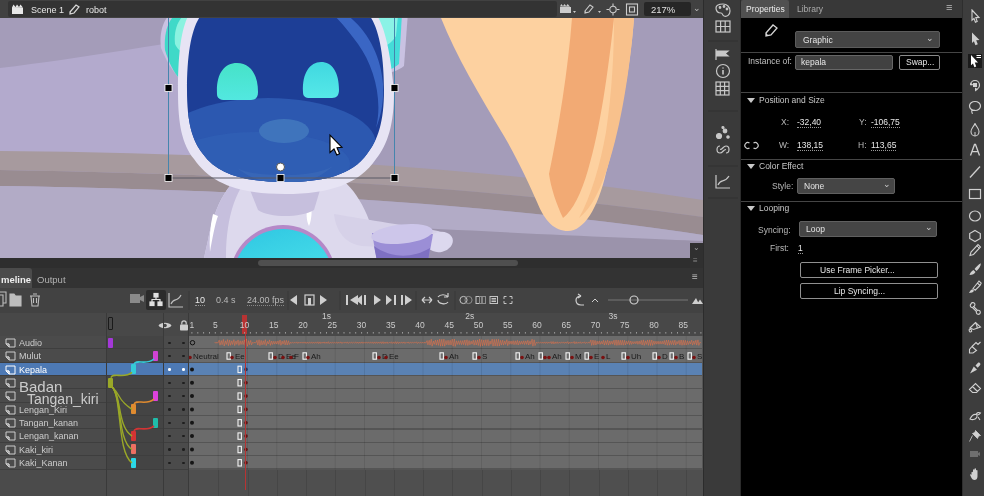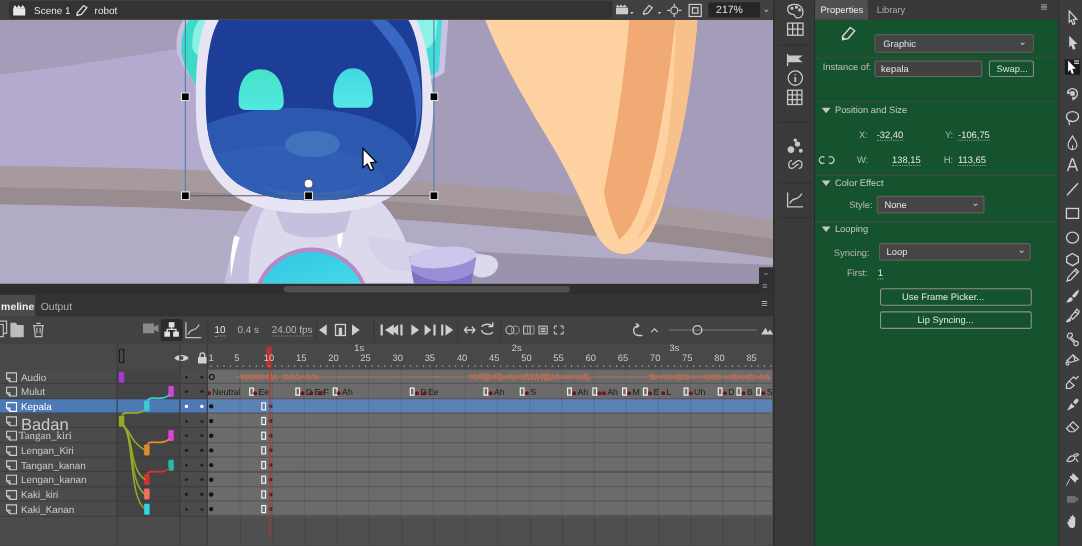--- a/index.html
+++ b/index.html
@@ -261,21 +261,21 @@
       <svg class="abs" style="left:5px;top:110.0px;" width="11" height="10" viewBox="0 0 11 10">
 <path d="M1,1 L10,1 L10,9 L4,9 L4,6 L1,6 Z M4,9 L1,6 L4,6 Z" fill="none" stroke="#cccccc" stroke-width="1"></path>
       </svg>
       <div class="txt" style="left:19px;top:110.0px;font-size:15px;color:#cccccc;">Badan</div>
       <div class="abs" style="left:168px;top:113.5px;width:2.5px;height:2.5px;border-radius:50%;background:#1e1e1e;"></div>
       <div class="abs" style="left:182px;top:113.5px;width:2.5px;height:2.5px;border-radius:50%;background:#1e1e1e;"></div>
       <div class="abs" style="left:0;top:133.8px;width:189px;height:1px;background:#3e3e3e;"></div>
       <svg class="abs" style="left:5px;top:123.4px;" width="11" height="10" viewBox="0 0 11 10">
 <path d="M1,1 L10,1 L10,9 L4,9 L4,6 L1,6 Z M4,9 L1,6 L4,6 Z" fill="none" stroke="#cccccc" stroke-width="1"></path>
       </svg>
-      <div class="txt" style="left:17px;top:123.4px;font-size:10px;color:#cccccc;font-family:Liberation Serif, serif;">Tangan_kiri</div>
+      <div class="txt" style="left:27px;top:123.4px;font-size:14px;color:#cccccc;">Tangan_kiri</div>
       <div class="abs" style="left:168px;top:126.9px;width:2.5px;height:2.5px;border-radius:50%;background:#1e1e1e;"></div>
       <div class="abs" style="left:182px;top:126.9px;width:2.5px;height:2.5px;border-radius:50%;background:#1e1e1e;"></div>
       <div class="abs" style="left:0;top:147.1px;width:189px;height:1px;background:#3e3e3e;"></div>
       <svg class="abs" style="left:5px;top:136.8px;" width="11" height="10" viewBox="0 0 11 10">
 <path d="M1,1 L10,1 L10,9 L4,9 L4,6 L1,6 Z M4,9 L1,6 L4,6 Z" fill="none" stroke="#cccccc" stroke-width="1"></path>
       </svg>
       <div class="txt" style="left:19px;top:136.8px;font-size:9px;color:#cccccc;">Lengan_Kiri</div>
       <div class="abs" style="left:168px;top:140.2px;width:2.5px;height:2.5px;border-radius:50%;background:#1e1e1e;"></div>
       <div class="abs" style="left:182px;top:140.2px;width:2.5px;height:2.5px;border-radius:50%;background:#1e1e1e;"></div>
       <div class="abs" style="left:0;top:160.4px;width:189px;height:1px;background:#3e3e3e;"></div>
@@ -507,21 +507,21 @@
             <path d="M1,1 L1,14 L15,14"></path>
             <path d="M3,11 C6,4 9,10 14,2"></path>
           </g>
 </g>
 <line x1="4" y1="41" x2="34" y2="41" stroke="#303030"></line>
 <line x1="4" y1="111" x2="34" y2="111" stroke="#303030"></line>
 <line x1="4" y1="166" x2="34" y2="166" stroke="#303030"></line>
 <line x1="4" y1="198" x2="34" y2="198" stroke="#303030"></line>
 </svg>
 </div>
-<div class="abs" style="left:741px;top:0;width:221px;height:496px;background:#14532d;font-size:8.5px;color:#cccccc;">
+<div class="abs" style="left:741px;top:0;width:221px;height:496px;background:#000000;font-size:8.5px;color:#cccccc;">
 <div class="abs" style="left:0;top:0;width:221px;height:18px;background:#383838;"></div>
 <div class="abs" style="left:0;top:0;width:48px;height:18px;background:#505050;border-radius:2px 2px 0 0;"></div>
 <div class="txt" style="left:5px;top:4px;font-size:8.5px;color:#ededed;">Properties</div>
 <div class="txt" style="left:56px;top:4px;font-size:8.5px;color:#ababab;">Library</div>
 <div class="txt" style="left:205px;top:1px;font-size:11px;color:#bbb;">≡</div>
 <svg class="abs" style="left:22px;top:24px;" width="16" height="14" viewBox="0 0 16 14">
 <path d="M3,9 L10,1 L14,4 L8,11 L3,12 Z" fill="none" stroke="#d5d5d5" stroke-width="1.3"></path>
 <path d="M3,9 L6,12 L3,12 Z" fill="#d5d5d5"></path>
 </svg>
 <div class="abs" style="left:54px;top:31px;width:145px;height:17px;background:#444444;border:1px solid #5c5c5c;border-radius:2px;"></div>
@@ -540,21 +540,21 @@
 <div class="txt" style="left:56px;top:117px;color:#e8e8e8;border-bottom:1px dotted #999;">-32,40</div>
 <div class="txt" style="left:118px;top:117px;color:#b8b8b8;">Y:</div>
 <div class="txt" style="left:130px;top:117px;color:#e8e8e8;border-bottom:1px dotted #999;">-106,75</div>
 <svg class="abs" style="left:3px;top:139px;" width="15" height="13" viewBox="0 0 15 13">
 <g fill="none" stroke="#c8c8c8" stroke-width="1.2">
 <path d="M5.5,4 A3,3 0 1,0 5.5,9"></path>
           <path d="M9.5,4 A3,3 0 1,1 9.5,9"></path>
 </g>
       </svg>
 <div class="txt" style="left:38px;top:140px;color:#b8b8b8;">W:</div>
-<div class="txt" style="left:56px;top:140px;color:#e8e8e8;border-bottom:1px dotted #999;margin-left:14px;">138,15</div>
+<div class="txt" style="left:56px;top:140px;color:#e8e8e8;border-bottom:1px dotted #999;">138,15</div>
 <div class="txt" style="left:117px;top:140px;color:#b8b8b8;">H:</div>
 <div class="txt" style="left:130px;top:140px;color:#e8e8e8;border-bottom:1px dotted #999;">113,65</div>
 <div class="abs" style="left:0;top:159px;width:221px;height:1px;background:#454545;"></div>
 <div class="abs" style="left:6px;top:164px;width:0;height:0;border-left:4px solid transparent;border-right:4px solid transparent;border-top:5px solid #c8c8c8;"></div>
 <div class="txt" style="left:18px;top:161px;color:#c8c8c8;">Color Effect</div>
 <div class="txt" style="left:31px;top:181px;color:#b8b8b8;">Style:</div>
 <div class="abs" style="left:56px;top:178px;width:98px;height:16px;background:#454545;border:1px solid #606060;border-radius:2px;"></div>
 <div class="txt" style="left:63px;top:181px;color:#e5e5e5;">None</div>
 <div class="txt" style="left:142px;top:179px;color:#ccc;font-size:9px;">⌄</div>
 <div class="abs" style="left:0;top:201px;width:221px;height:1px;background:#454545;"></div>

